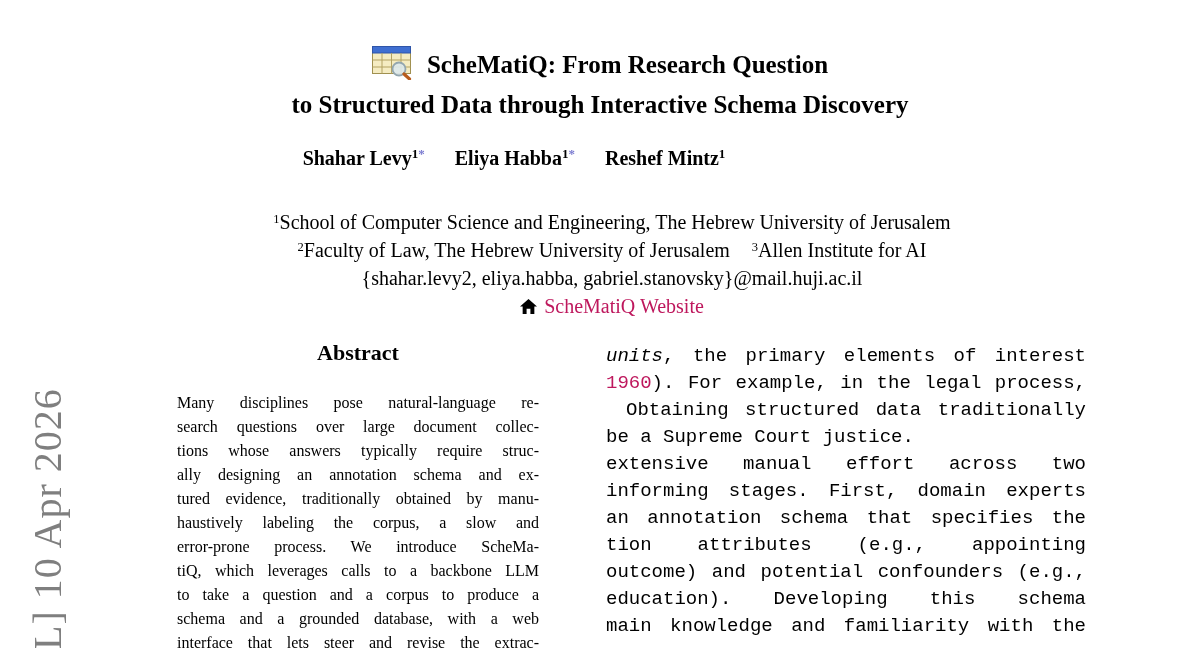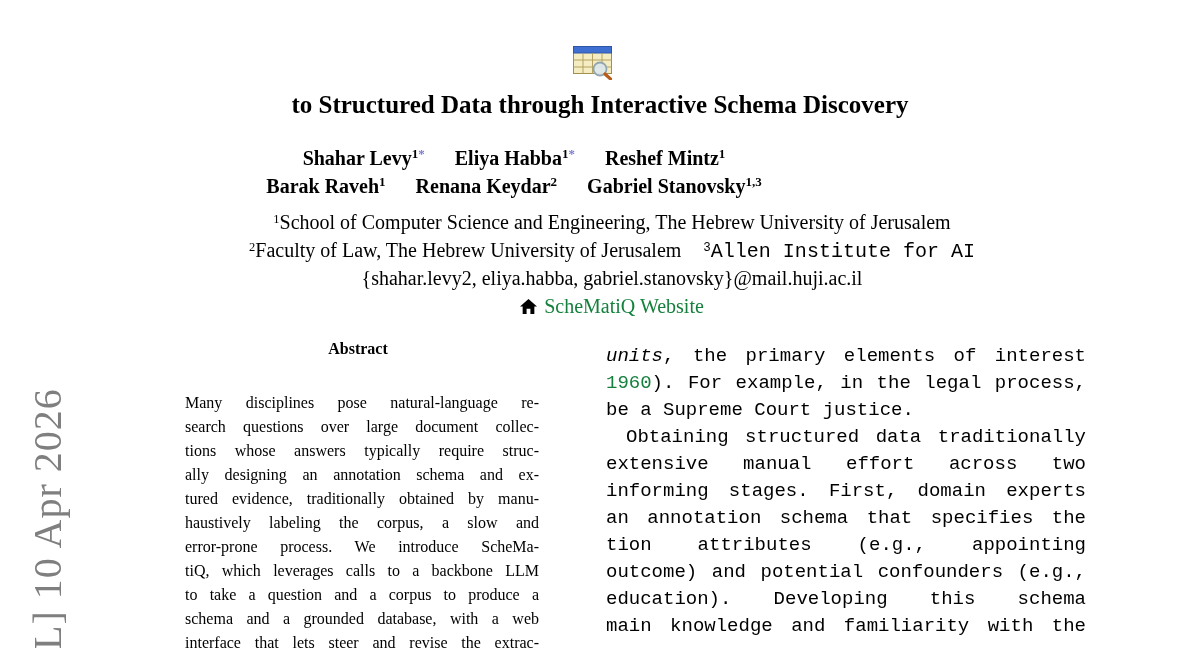--- a/index.html
+++ b/index.html
@@ -27,30 +27,30 @@
   .authors-block{position:absolute;top:144px;left:0;width:1028px;text-align:center;}
   .authors-row{font-size:20px;font-weight:bold;line-height:28px;height:28px;}
   .author{margin:0 15px;}
   .sup{font-size:13px;position:relative;top:-7px;font-weight:bold;}
   .star{color:#7a7ad0;}
 
   
   .meta-block{position:absolute;top:208px;left:0;width:1200px;text-align:center;font-size:20px;padding-left:12px;}
   .meta-line{line-height:28px;height:28px;}
   .asup{font-size:12.5px;position:relative;top:-6px;}
-  .affil-gap{margin-left:22px;font-family:Liberation Mono, monospace;}
+  .affil-gap{margin-left:22px;}
   .homeicon{display:inline-block;vertical-align:-1px;margin-right:7px;}
-  .lnk{color:#15803d;}
+  .lnk{color:#be185d;}
 
   
   .abs-head{position:absolute;left:177px;top:340px;width:362px;text-align:center;
-            font-size:16px;font-weight:bold;}
+            font-size:22px;font-weight:bold;}
   .abs-body{position:absolute;left:177px;top:391px;width:362px;font-size:16px;}
   .aline{height:24px;line-height:24px;overflow:hidden;
-         text-align:justify;text-align-last:justify;margin-left:8px;}
+         text-align:justify;text-align-last:justify;}
 
   
   .col-right{position:absolute;left:606px;top:343px;width:480px;font-size:19px;}
   .bline{height:27px;line-height:27px;overflow:hidden;
          text-align:justify;text-align-last:justify;font-family:Liberation Mono, monospace;}
   .bline.end{text-align-last:left;}
   .bline.ind{text-indent:20px;}
   .it{font-style:italic;}
 </style>
 </head>
@@ -63,28 +63,27 @@
   <div class="title-block">
     <div class="title-line">
       <span class="ticon">
         <svg width="42" height="34" viewBox="0 0 42 34">
           <rect x="0.5" y="0.5" width="38" height="27" fill="#f5ecc2" stroke="#a09050" stroke-width="1"></rect>
           <rect x="0.5" y="0.5" width="38" height="6.5" fill="#3f6fd1" stroke="#2f55a8" stroke-width="1"></rect>
           <path d="M10 7 V27.5 M19.5 7 V27.5 M29 7 V27.5 M0.5 14 H38.5 M0.5 21 H38.5" stroke="#b3a263" stroke-width="1" fill="none"></path>
           <circle cx="27" cy="23" r="6.5" fill="#dde9ed" fill-opacity="0.9" stroke="#93a6af" stroke-width="1.8"></circle>
           <line x1="32" y1="28" x2="37.5" y2="33" stroke="#b85c1e" stroke-width="3.2" stroke-linecap="round"></line>
         </svg>
-      </span>
+      </span><span>ScheMatiQ: From Research Question</span>
     </div>
     <div class="title-line">to Structured Data through Interactive Schema Discovery</div>
   </div>
 
   <div class="authors-block">
     <div class="authors-row" id="authors-row1"><span class="author">Shahar Levy<span class="sup">1</span><span class="sup star">*</span></span><span class="author">Eliya Habba<span class="sup">1</span><span class="sup star">*</span></span><span class="author">Reshef Mintz<span class="sup">1</span></span></div>
-    <div class="authors-row" id="authors-row2"><span class="author">Barak Raveh<span class="sup">1</span></span><span class="author">Renana Keydar<span class="sup">2</span></span><span class="author">Gabriel Stanovsky<span class="sup">1,3</span></span></div>
   </div>
 
   <div class="meta-block">
     <div class="meta-line" id="affil1"><span class="affil"><span class="asup">1</span>School of Computer Science and Engineering, The Hebrew University of Jerusalem</span></div>
     <div class="meta-line" id="affil2"><span class="affil"><span class="asup">2</span>Faculty of Law, The Hebrew University of Jerusalem</span><span class="affil affil-gap"><span class="asup">3</span>Allen Institute for AI</span></div>
     <div class="meta-line">{shahar.levy2, eliya.habba, gabriel.stanovsky}@mail.huji.ac.il</div>
     <div class="meta-line">
       <span class="homeicon">
         <svg width="17" height="15" viewBox="0 0 16 14">
           <path d="M8 0 L0 7 H2.5 V14 H6.2 V9.2 H9.8 V14 H13.5 V7 H16 Z" fill="#000"></path>
@@ -104,22 +103,22 @@
       <div class="aline">error-prone process.  We introduce ScheMa-</div>
       <div class="aline">tiQ, which leverages calls to a backbone LLM</div>
       <div class="aline">to take a question and a corpus to produce a</div>
       <div class="aline">schema and a grounded database, with a web</div>
       <div class="aline">interface that lets steer and revise the extrac-</div>
     </div>
 
   <div class="col-right" id="col-right">
       <div class="bline"><span class="it">units</span><span>, the primary elements of interest implied by</span></div>
       <div class="bline"><span class="lnk">1960</span><span>). For example, in the legal process, this may</span></div>
+      <div class="bline ind"><span>Obtaining structured data traditionally requires</span></div>
       <div class="bline end"><span>be a Supreme Court justice.</span></div>
-      <div class="bline ind"><span>Obtaining structured data traditionally requires</span></div>
       <div class="bline"><span>extensive manual effort across two mutually-</span></div>
       <div class="bline"><span>informing stages.  First, domain experts design</span></div>
       <div class="bline"><span>an annotation schema that specifies the key ques-</span></div>
       <div class="bline"><span>tion attributes (e.g., appointing potential, ruling</span></div>
       <div class="bline"><span>outcome) and potential confounders (e.g., age or</span></div>
       <div class="bline"><span>education).  Developing this schema requires do-</span></div>
       <div class="bline"><span>main knowledge and familiarity with the</span></div>
     </div>
 
 </div>

